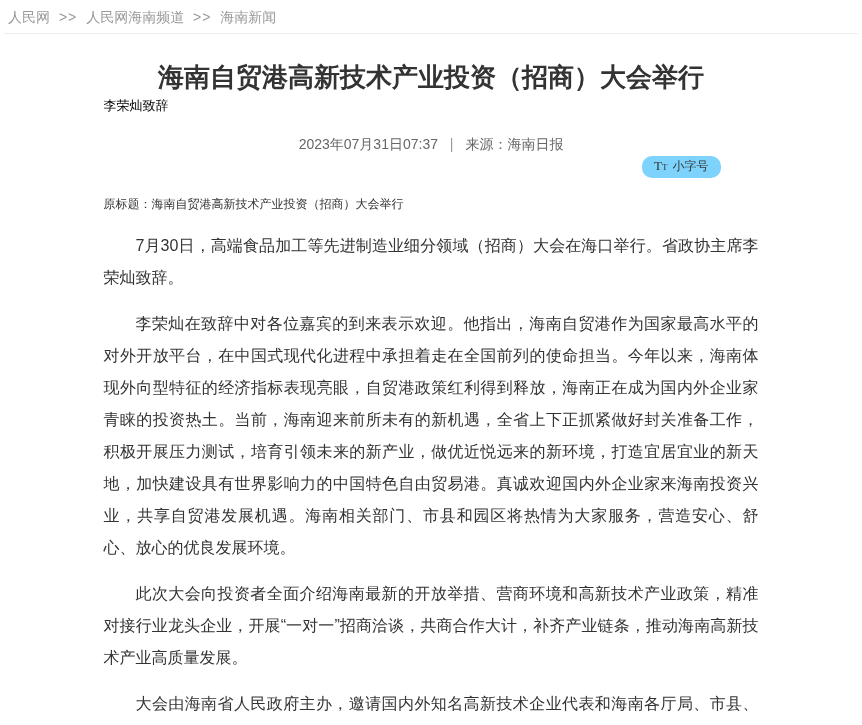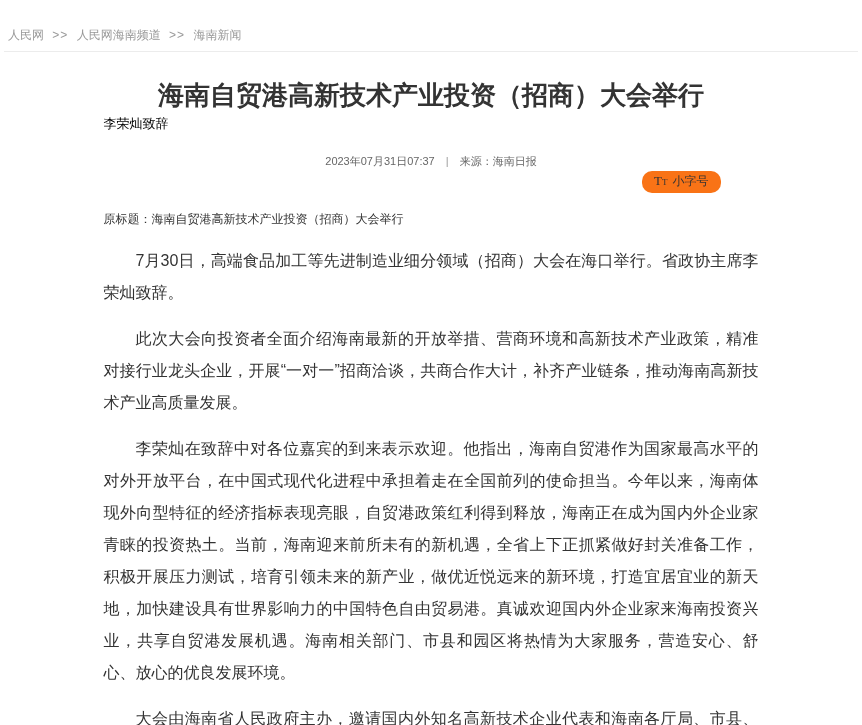--- a/index.html
+++ b/index.html
@@ -10,22 +10,22 @@
   }
   .page {
     width: 862px;
     min-height: 725px;
     margin: 0 auto;
     background: #ffffff;
     overflow: hidden;
   }
   
   .breadcrumb {
-    padding: 28px 8px 9px 8px;
-    font-size: 12px;
+    padding: 10px 8px 9px 8px;
+    font-size: 14px;
     color: #999999;
     line-height: 14px;
   }
   .breadcrumb a {
     color: #999999;
     text-decoration: none;
     cursor: pointer;
   }
   .breadcrumb .sep {
     color: #999999;
@@ -52,36 +52,36 @@
     line-height: 34px;
   }
   .article-subtitle {
     margin-top: 3px;
     font-size: 13px;
     color: #000000;
     text-align: left;
   }
   .meta-line {
     margin-top: 21px;
-    font-size: 11px;
+    font-size: 14px;
     color: #666666;
     text-align: center;
   }
   .meta-line .meta-sep { margin: 0 8px; color: #999999; }
   
   .toolbar {
     margin-top: 2px;
     text-align: right;
     padding-right: 38px;
     height: 20px;
   }
   .font-size-btn {
     display: inline-flex;
     align-items: baseline;
-    background: #f97316;
+    background: #7dd3fc;
     border: none;
     border-radius: 10px;
     padding: 3px 12px 4px 12px;
     font-family: "Liberation Sans", "DejaVu Sans", sans-serif;
     font-size: 12px;
     color: #333333;
     cursor: pointer;
     line-height: 13px;
   }
   .tt-icon {
@@ -140,20 +140,20 @@
     <div class="toolbar">
       <button class="font-size-btn">
         <span class="tt-icon"><span class="t-big">T</span><span class="t-small">T</span></span>
         <span>小字号</span>
       </button>
     </div>
 
     <div class="article-body">
       <p class="original-title"><span>原标题：</span><span>海南自贸港高新技术产业投资（招商）大会举行</span></p>
       <p class="para">7月30日，高端食品加工等先进制造业细分领域（招商）大会在海口举行。省政协主席李荣灿致辞。</p>
+      <p class="para">李荣灿在致辞中对各位嘉宾的到来表示欢迎。他指出，海南自贸港作为国家最高水平的对外开放平台，在中国式现代化进程中承担着走在全国前列的使命担当。今年以来，海南体现外向型特征的经济指标表现亮眼，自贸港政策红利得到释放，海南正在成为国内外企业家青睐的投资热土。当前，海南迎来前所未有的新机遇，全省上下正抓紧做好封关准备工作，积极开展压力测试，培育引领未来的新产业，做优近悦远来的新环境，打造宜居宜业的新天地，加快建设具有世界影响力的中国特色自由贸易港。真诚欢迎国内外企业家来海南投资兴业，共享自贸港发展机遇。海南相关部门、市县和园区将热情为大家服务，营造安心、舒心、放心的优良发展环境。</p>
       <p class="para">此次大会向投资者全面介绍海南最新的开放举措、营商环境和高新技术产业政策，精准对接行业龙头企业，开展“一对一”招商洽谈，共商合作大计，补齐产业链条，推动海南高新技术产业高质量发展。</p>
-      <p class="para">李荣灿在致辞中对各位嘉宾的到来表示欢迎。他指出，海南自贸港作为国家最高水平的对外开放平台，在中国式现代化进程中承担着走在全国前列的使命担当。今年以来，海南体现外向型特征的经济指标表现亮眼，自贸港政策红利得到释放，海南正在成为国内外企业家青睐的投资热土。当前，海南迎来前所未有的新机遇，全省上下正抓紧做好封关准备工作，积极开展压力测试，培育引领未来的新产业，做优近悦远来的新环境，打造宜居宜业的新天地，加快建设具有世界影响力的中国特色自由贸易港。真诚欢迎国内外企业家来海南投资兴业，共享自贸港发展机遇。海南相关部门、市县和园区将热情为大家服务，营造安心、舒心、放心的优良发展环境。</p>
       <p class="para">大会由海南省人民政府主办，邀请国内外知名高新技术企业代表和海南各厅局、市县、自贸港重点园区代表约800人参加，共签署55个合作协议，协议投资规模约126亿元，涵盖生物医药、石化新材料、高端食品加工等先进制造业细分领域。</p>
 
     </div>
 
   </div>
 </div>
 
 </body></html>

